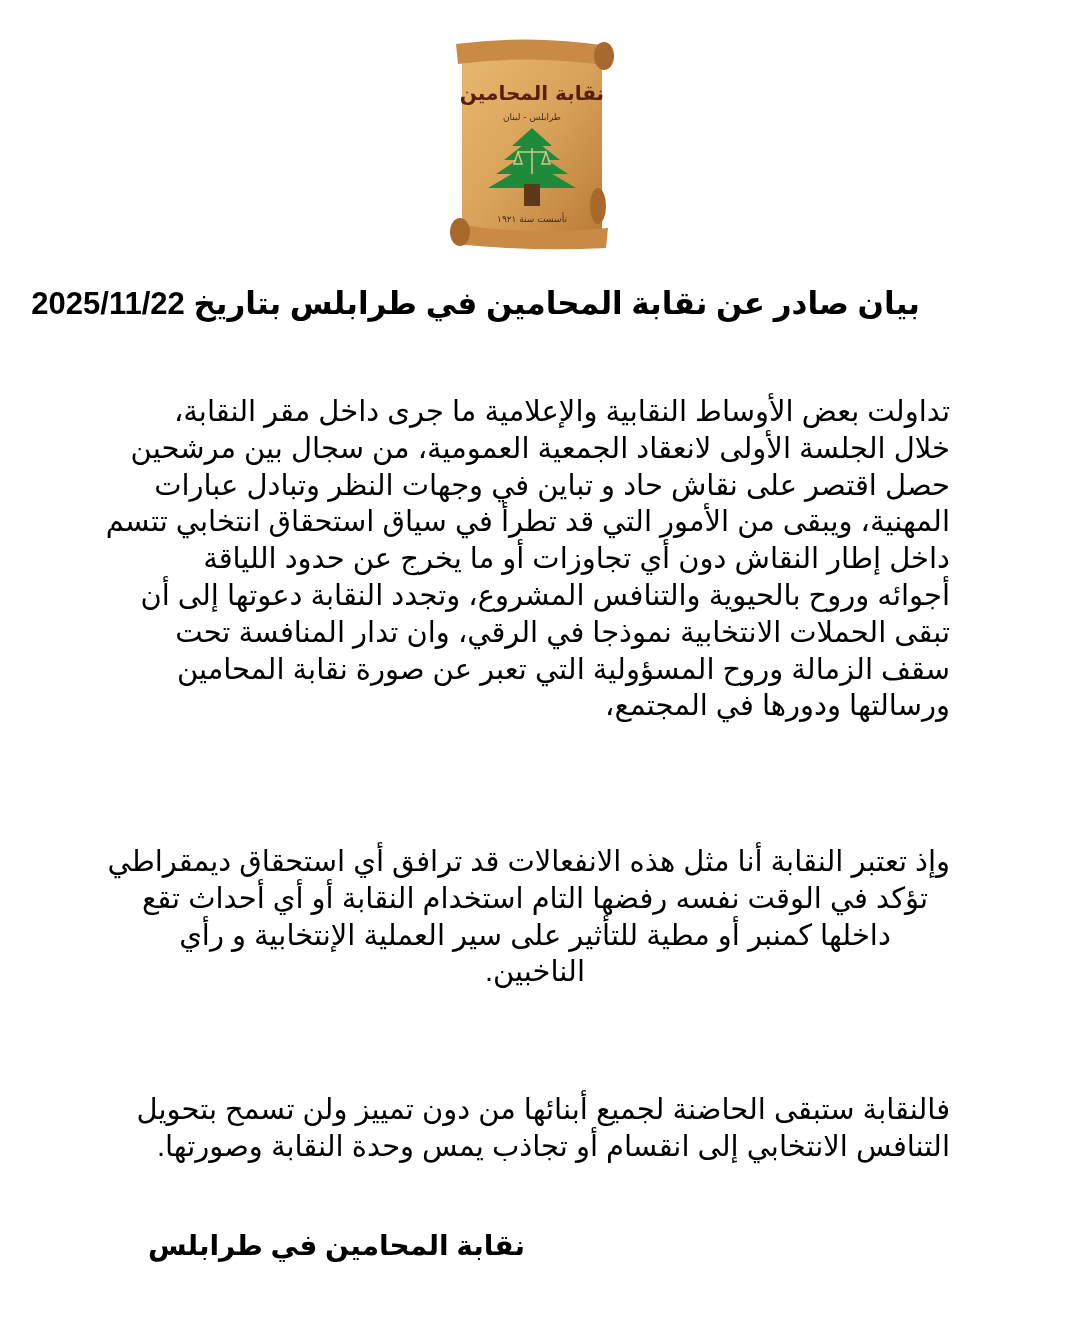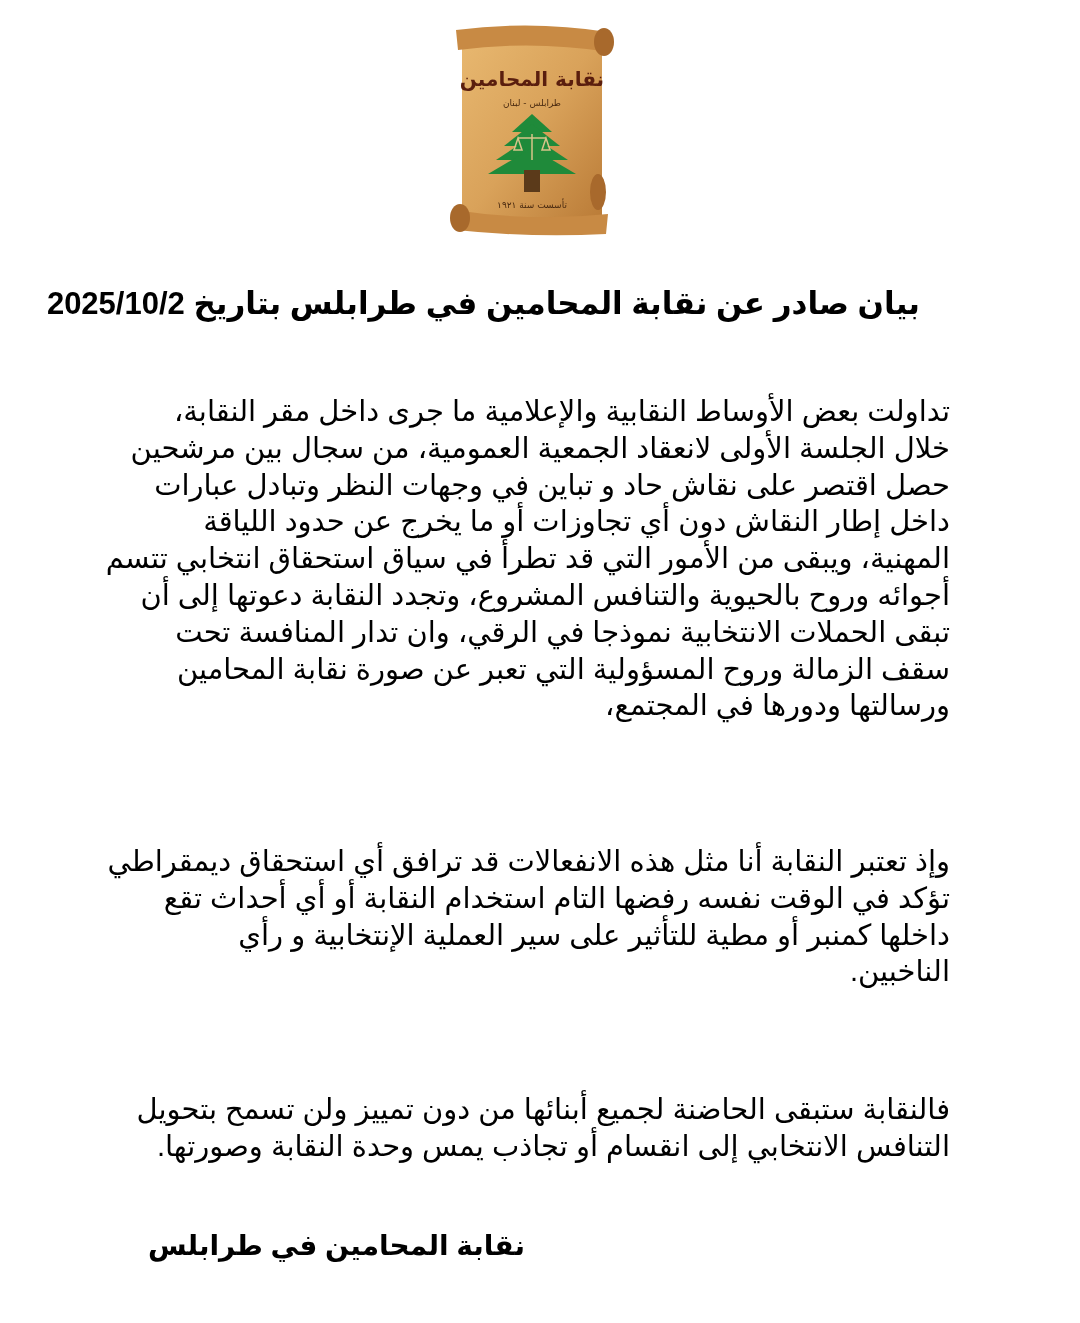--- a/index.html
+++ b/index.html
@@ -1,25 +1,25 @@
 <!DOCTYPE html>
 <html><head>
 <meta charset="utf-8">
 <style>
   html, body { margin:0; padding:0; background:#ffffff; }
   body { width:1080px; height:1323px; position:relative; overflow:hidden;
          font-family:"Liberation Sans","DejaVu Sans",sans-serif; color:#000; }
-  .logo { position:absolute; left:448px; top:22px; width:168px; height:216px; }
+  .logo { position:absolute; left:448px; top:36px; width:168px; height:216px; }
   .title { position:absolute; left:120px; width:800px; top:284px; direction:rtl; text-align:right;
            font-weight:bold; font-size:31px; line-height:40px; white-space:nowrap; }
   .para { position:absolute; left:120px; width:830px; direction:rtl; text-align:right;
           font-size:29px; line-height:36.8px; }
   .line { display:block; white-space:nowrap; }
   .p1 { top:349px;margin-top:44px; }
-  .p2 { top:843px; }
+  .p2 { top:843px;text-align:center; }
   .p3 { top:1082px;margin-top:9px; }
   .signature { position:absolute; left:120px; width:405px; top:1228px; direction:rtl; text-align:right;
                font-weight:bold; font-size:28px; line-height:36px; white-space:nowrap; }
 </style>
 </head>
 <body>
 
 <div class="logo">
   <svg width="168" height="216" viewBox="0 0 168 216">
     <defs>
@@ -47,28 +47,28 @@
         <line x1="84" y1="112" x2="84" y2="138"></line>
         <line x1="70" y1="116" x2="98" y2="116"></line>
         <path d="M66 128 L70 116 L74 128 Z"></path>
         <path d="M94 128 L98 116 L102 128 Z"></path>
       </g>
     </g>
     <text x="84" y="186" text-anchor="middle" font-family="DejaVu Sans, sans-serif" font-size="9" fill="#4a2a10">تأسست سنة ١٩٢١</text>
   </svg>
 </div>
 
-<div class="title">بيان صادر عن نقابة المحامين في طرابلس بتاريخ 2025/10/2</div>
+<div class="title">بيان صادر عن نقابة المحامين في طرابلس بتاريخ 2025/11/22</div>
 
 <div class="para p1">
   <span class="line">تداولت بعض الأوساط النقابية والإعلامية ما جرى داخل مقر النقابة،</span>
   <span class="line">خلال الجلسة الأولى  لانعقاد الجمعية العمومية، من سجال بين مرشحين</span>
   <span class="line">حصل اقتصر على نقاش حاد  و تباين في وجهات النظر وتبادل عبارات</span>
+  <span class="line">المهنية، ويبقى من الأمور التي قد تطرأ في سياق استحقاق انتخابي تتسم</span>
   <span class="line">داخل إطار النقاش دون أي تجاوزات أو ما يخرج عن حدود اللياقة</span>
-  <span class="line">المهنية، ويبقى من الأمور التي قد تطرأ في سياق استحقاق انتخابي تتسم</span>
   <span class="line">أجوائه وروح بالحيوية والتنافس المشروع، وتجدد النقابة دعوتها إلى أن</span>
   <span class="line">تبقى الحملات الانتخابية نموذجا في الرقي، وان تدار المنافسة تحت</span>
   <span class="line">سقف الزمالة وروح المسؤولية التي  تعبر عن صورة نقابة المحامين</span>
   <span class="line">ورسالتها ودورها في المجتمع،</span>
 </div>
 
 <div class="para p2">
   <span class="line">وإذ تعتبر النقابة أنا مثل هذه الانفعالات قد ترافق أي استحقاق ديمقراطي</span>
   <span class="line">تؤكد في الوقت نفسه رفضها التام استخدام النقابة أو أي أحداث تقع</span>
   <span class="line">داخلها كمنبر أو مطية للتأثير على سير العملية الإنتخابية و رأي</span>

